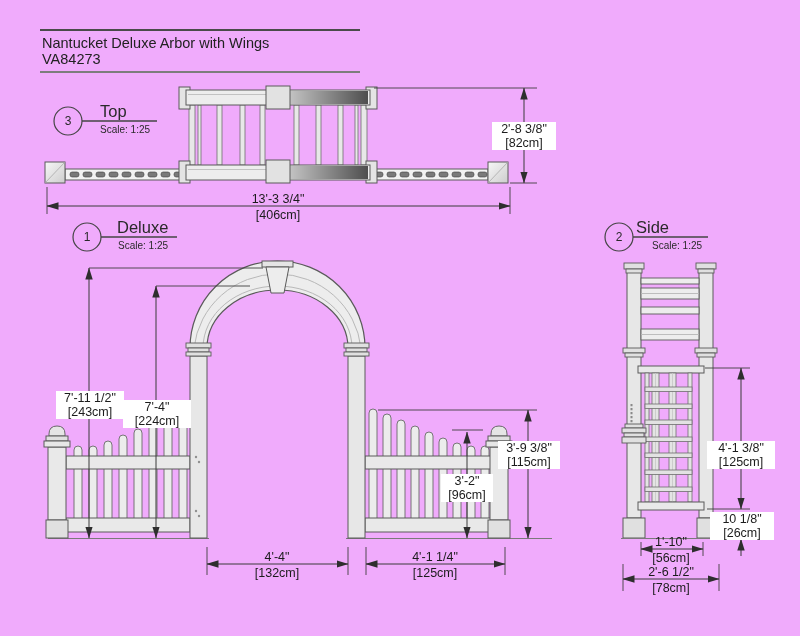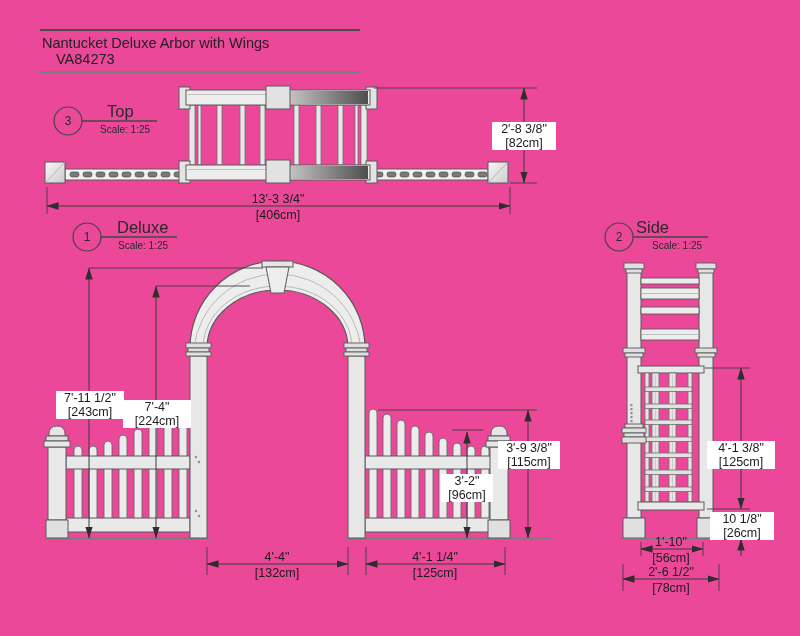--- a/index.html
+++ b/index.html
@@ -1,16 +1,16 @@
 <!DOCTYPE html>
 <html><head>
 <meta charset="utf-8">
 <style>
   html,body{margin:0;padding:0;background:#fff;}
-  .sheet{position:relative;width:800px;height:636px;background:#ec4899;overflow:hidden;
+  .sheet{position:relative;width:800px;height:636px;background:#f0abfc;overflow:hidden;
          font-family:"Liberation Sans","DejaVu Sans",sans-serif;color:#1b1b1b;}
   .sheet svg{position:absolute;left:0;top:0;}
   .abs{position:absolute;}
   .title-line{font-size:14.5px;line-height:16px;color:#222;}
   .view-label{font-size:16.5px;line-height:17px;color:#2a2a2a;}
   .scale-label{font-size:10px;line-height:12px;color:#2a2a2a;}
   .circle-num{font-size:12px;line-height:14px;text-align:center;color:#2a2a2a;}
   .dim{position:absolute;display:flex;flex-direction:column;align-items:center;
        font-size:12.5px;line-height:12.5px;color:#1c1c1c;text-align:center;gap:1px;}
   .dim.vbg{background:#fff;padding:1px 0;}
@@ -285,24 +285,24 @@
     <line x1="207" y1="564" x2="348" y2="564" marker-start="url(#arr)" marker-end="url(#arr)"></line>
     <line x1="366" y1="564" x2="505" y2="564" marker-start="url(#arr)" marker-end="url(#arr)"></line>
     <line x1="741" y1="368" x2="741" y2="509" marker-start="url(#arr)" marker-end="url(#arr)"></line>
     <line x1="741" y1="556" x2="741" y2="539" marker-end="url(#arr)"></line>
     <line x1="641" y1="549" x2="703" y2="549" marker-start="url(#arr)" marker-end="url(#arr)"></line>
     <line x1="623" y1="579" x2="719" y2="579" marker-start="url(#arr)" marker-end="url(#arr)"></line>
   </g>
 </svg>
 
   <div class="abs title-line" style="left:42px;top:35px;">Nantucket Deluxe Arbor with Wings</div>
-  <div class="abs title-line" style="left:56px;top:51px;">VA84273</div>
+  <div class="abs title-line" style="left:42px;top:51px;">VA84273</div>
 
   <div class="abs circle-num" style="left:54px;top:114px;width:28px;">3</div>
-  <div class="abs view-label" style="left:100px;top:103px;margin-left:7px;">Top</div>
+  <div class="abs view-label" style="left:100px;top:103px;">Top</div>
   <div class="abs scale-label" style="left:100px;top:124px;">Scale: 1:25</div>
 
   <div class="abs circle-num" style="left:73px;top:230px;width:28px;">1</div>
   <div class="abs view-label" style="left:117px;top:219px;">Deluxe</div>
   <div class="abs scale-label" style="left:118px;top:240px;">Scale: 1:25</div>
 
   <div class="abs circle-num" style="left:605px;top:230px;width:28px;">2</div>
   <div class="abs view-label" style="left:636px;top:219px;">Side</div>
   <div class="abs scale-label" style="left:652px;top:240px;">Scale: 1:25</div>
 

